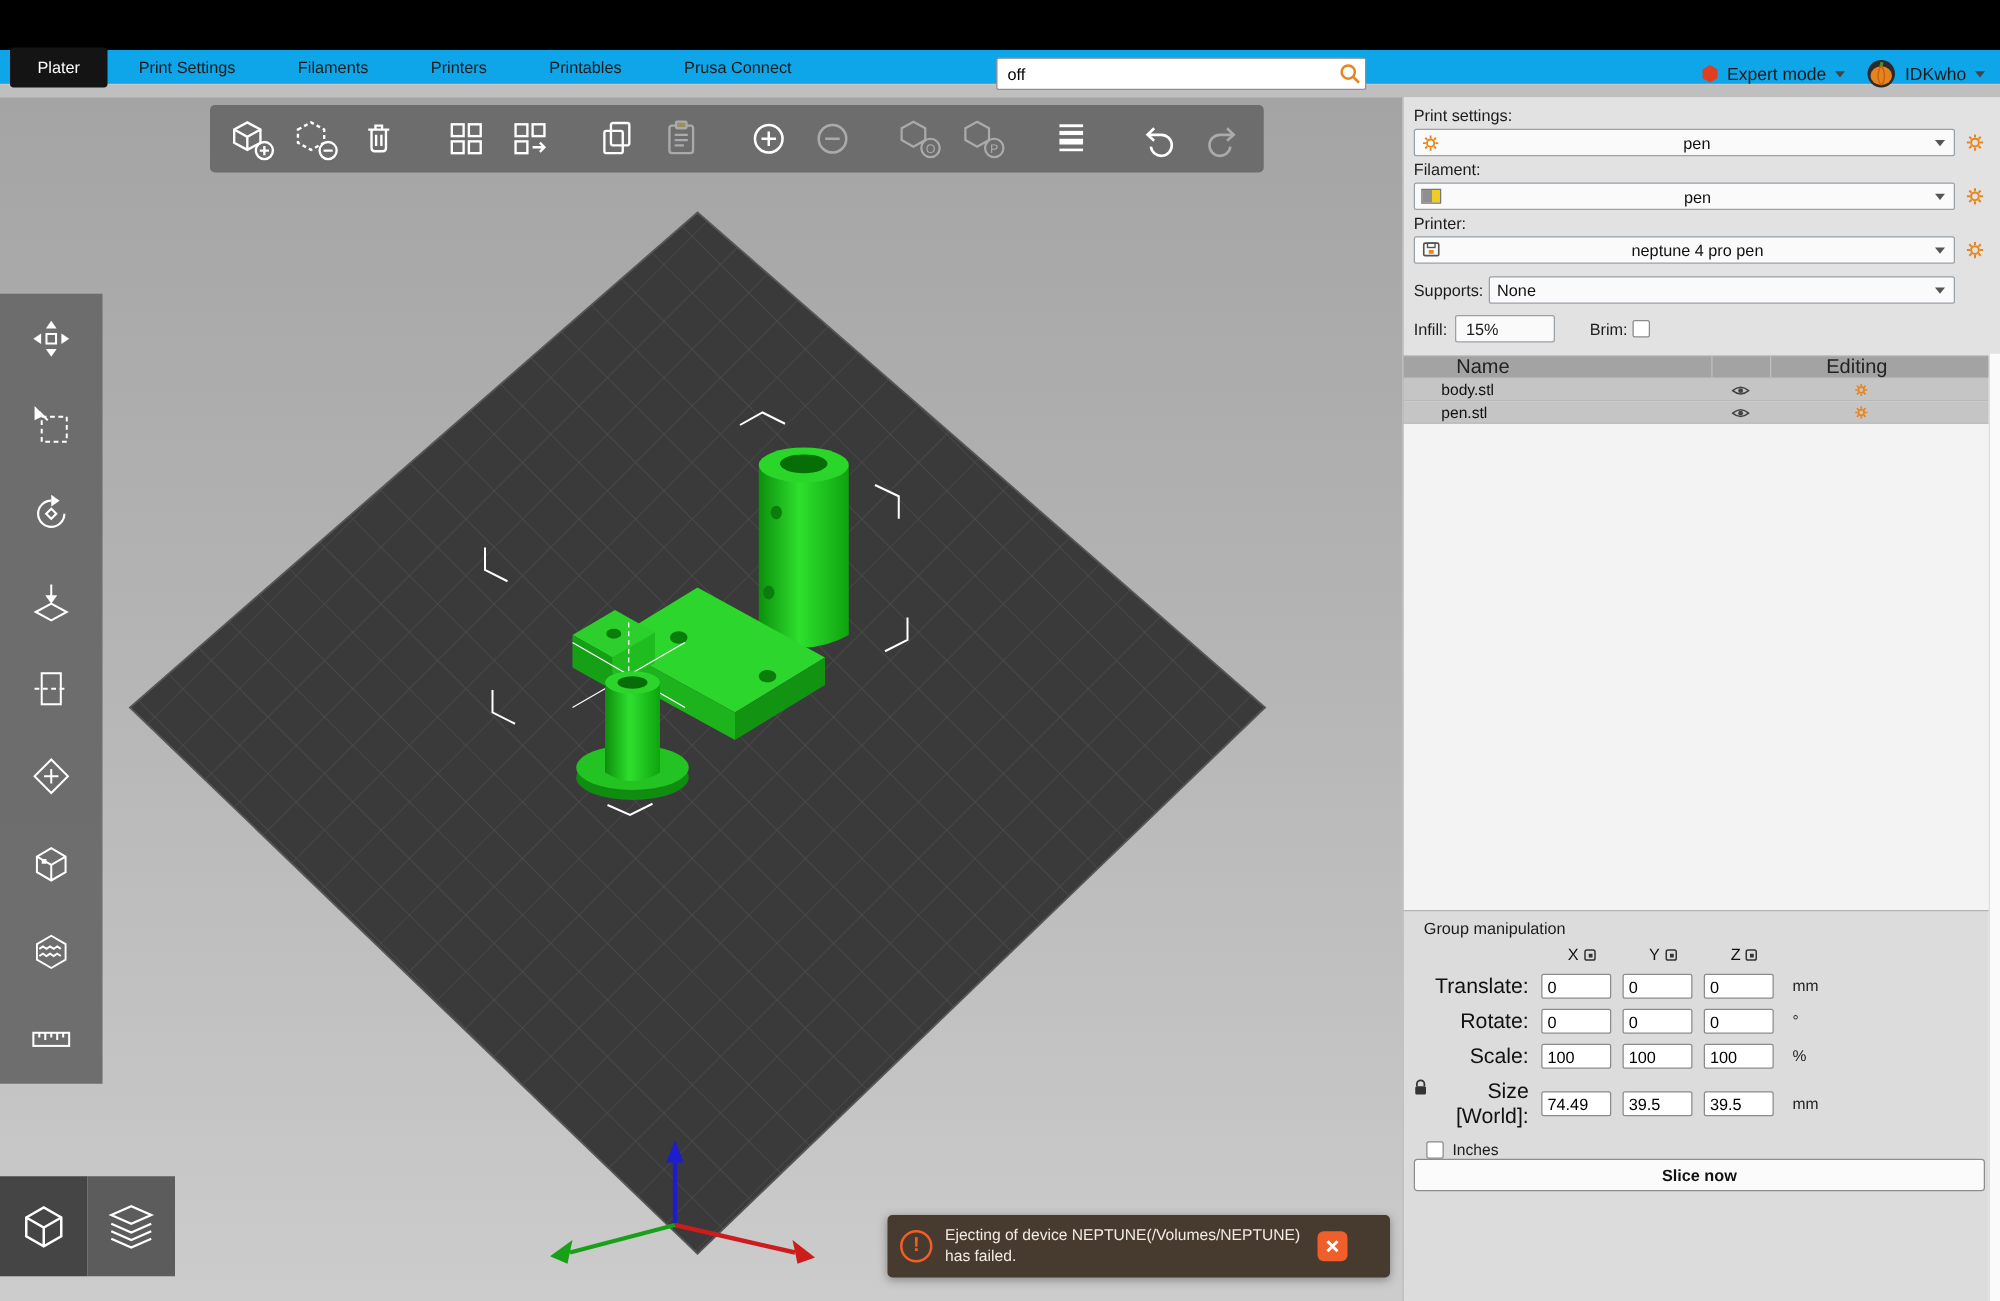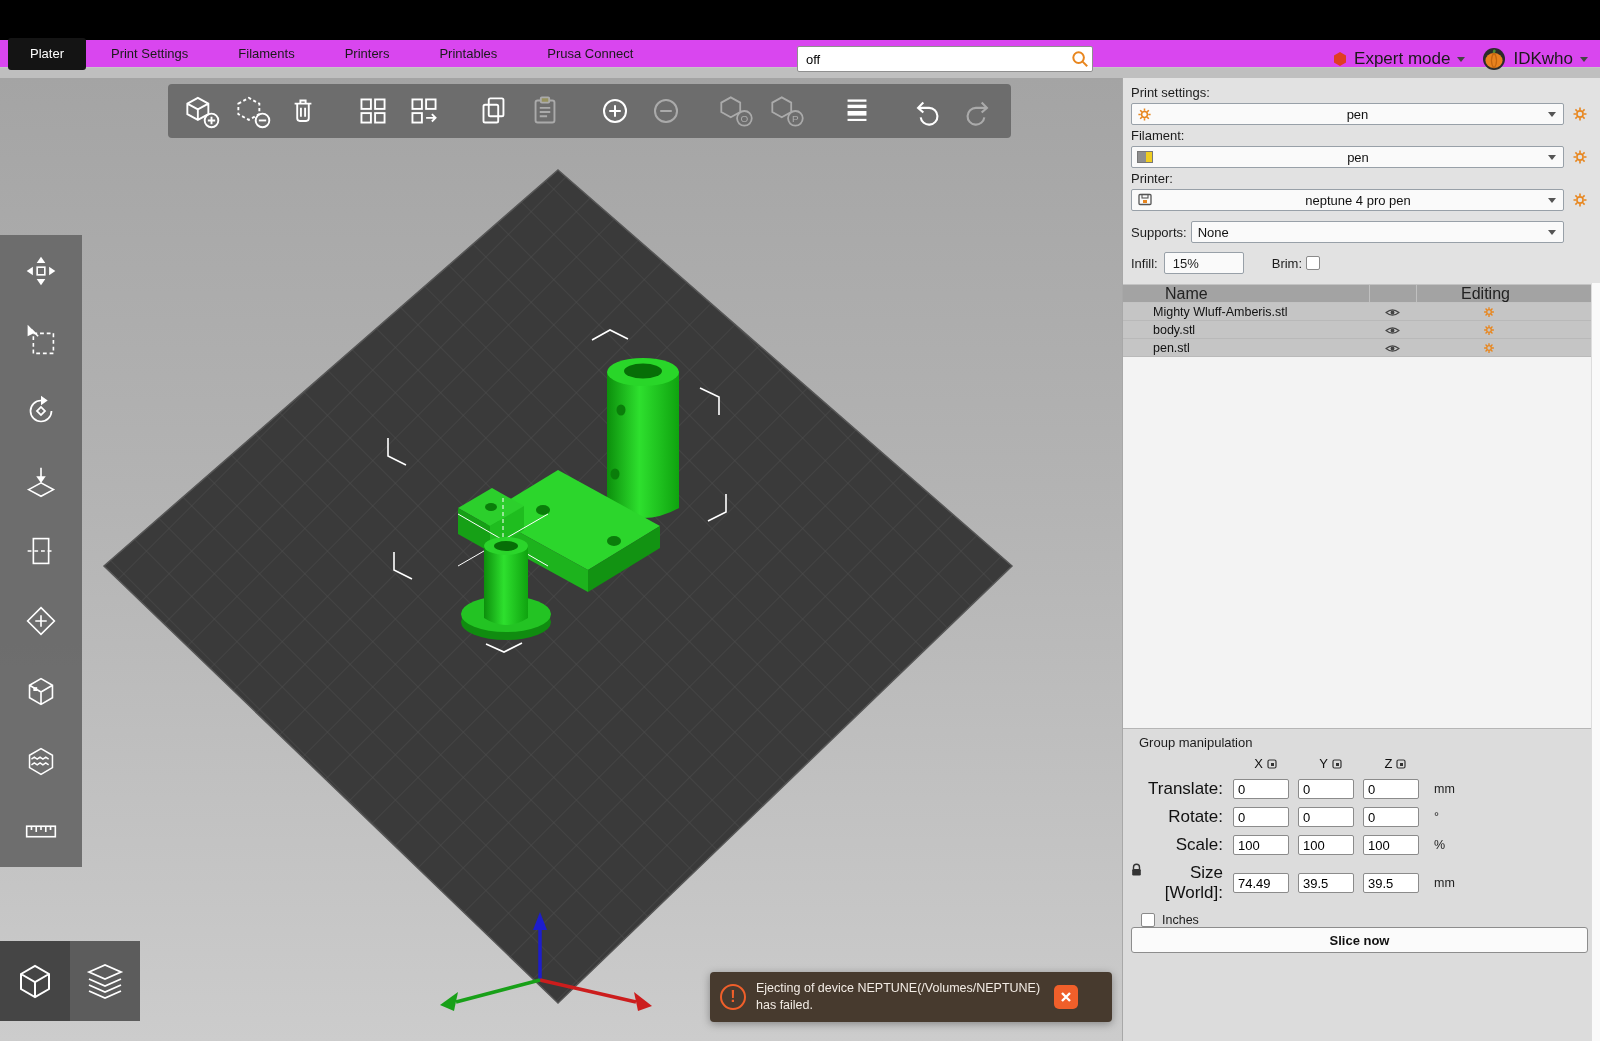--- a/index.html
+++ b/index.html
@@ -9,28 +9,28 @@
     --bed-dark:#3a3a3a;
   }
   *{box-sizing:border-box;margin:0;padding:0;}
   html,body{width:1600px;height:1041px;overflow:hidden;}
   body{font-family:"Liberation Sans",sans-serif;position:relative;background:#bfbfbf;color:#1c1c1c;}
 
   
   .topbar{position:absolute;left:0;top:0;width:1600px;height:40px;background:#000;}
 
   
-  .tabbar{position:absolute;left:0;top:40px;width:1600px;height:28px;background:#d946ef;border-bottom:1px solid #c6c6c6;display:flex;align-items:center;}
+  .tabbar{position:absolute;left:0;top:40px;width:1600px;height:28px;background:#0ea5e9;border-bottom:1px solid #c6c6c6;display:flex;align-items:center;}
   .tab{font-size:13px;color:#1a1a1a;padding:0 25px;height:38px;display:flex;align-items:center;cursor:default;}
   .tab.active{background:#141414;color:#fff;height:32px;margin-left:8px;padding:0 22px;border-radius:3px;}
   .searchwrap{position:absolute;left:797px;top:46px;width:296px;height:26px;}
   .searchwrap input{width:100%;height:100%;border:1px solid #8f8f8f;border-radius:2px;background:#fff;font:13px "Liberation Sans",sans-serif;padding:0 28px 0 8px;outline:none;}
   .searchwrap .sicon{position:absolute;right:4px;top:4px;}
   .account{position:absolute;right:12px;top:40px;height:38px;display:flex;align-items:center;gap:7px;}
-  .account .txt{font-size:17px;color:#1a1a1a;}
+  .account .txt{font-size:14px;color:#1a1a1a;}
   .chev{width:0;height:0;border-left:4px solid transparent;border-right:4px solid transparent;border-top:5px solid #444;}
 
   
   .viewport{position:absolute;left:0;top:78px;width:1122px;height:963px;background:linear-gradient(180deg,#a4a4a4 0%,#b4b4b4 45%,#cccccc 100%);overflow:hidden;}
   .scene{position:absolute;left:0;top:0;}
 
   
   .vtoolbar{position:absolute;left:168px;top:6px;height:54px;background:rgba(106,106,106,0.96);border-radius:4px;display:flex;align-items:center;padding:0 10px;gap:5px;}
   .ticon{width:46px;height:46px;display:flex;align-items:center;justify-content:center;border-radius:3px;}
   .ticon.dim{opacity:.42;}
@@ -481,35 +481,20 @@
     </div>
   </div>
 
   <div class="obj-header">
     <span class="hname">Name</span>
     <span class="hedit">Editing</span>
     <span class="vsep" style="left:246px;"></span>
     <span class="vsep" style="left:293px;"></span>
   </div>
 
-  <div class="obj-row">
-    <span class="oname">Mighty Wluff-Amberis.stl</span>
-    <span class="eye">
-      <svg width="15" height="11" viewBox="0 0 16 12">
-          <path d="M1 6 Q8 0.2 15 6 Q8 11.8 1 6 Z" fill="none" stroke="#444" stroke-width="1.3"></path>
-          <circle cx="8" cy="6" r="2.1" fill="#444"></circle>
-        </svg>
-    </span>
-    <span class="oedit">
-      <svg width="12" height="12" viewBox="0 0 16 16" stroke="#e8861e" stroke-width="1.8" fill="none">
-          <circle cx="8" cy="8" r="3.1"></circle>
-          <path d="M8 1.5V4 M8 12V14.5 M1.5 8H4 M12 8H14.5 M3.4 3.4 L5.2 5.2 M10.8 10.8 L12.6 12.6 M12.6 3.4 L10.8 5.2 M5.2 10.8 L3.4 12.6"></path>
-        </svg>
-    </span>
-  </div>
   <div class="obj-row">
     <span class="oname">body.stl</span>
     <span class="eye">
       <svg width="15" height="11" viewBox="0 0 16 12">
           <path d="M1 6 Q8 0.2 15 6 Q8 11.8 1 6 Z" fill="none" stroke="#444" stroke-width="1.3"></path>
           <circle cx="8" cy="6" r="2.1" fill="#444"></circle>
         </svg>
     </span>
     <span class="oedit">
       <svg width="12" height="12" viewBox="0 0 16 16" stroke="#e8861e" stroke-width="1.8" fill="none">

